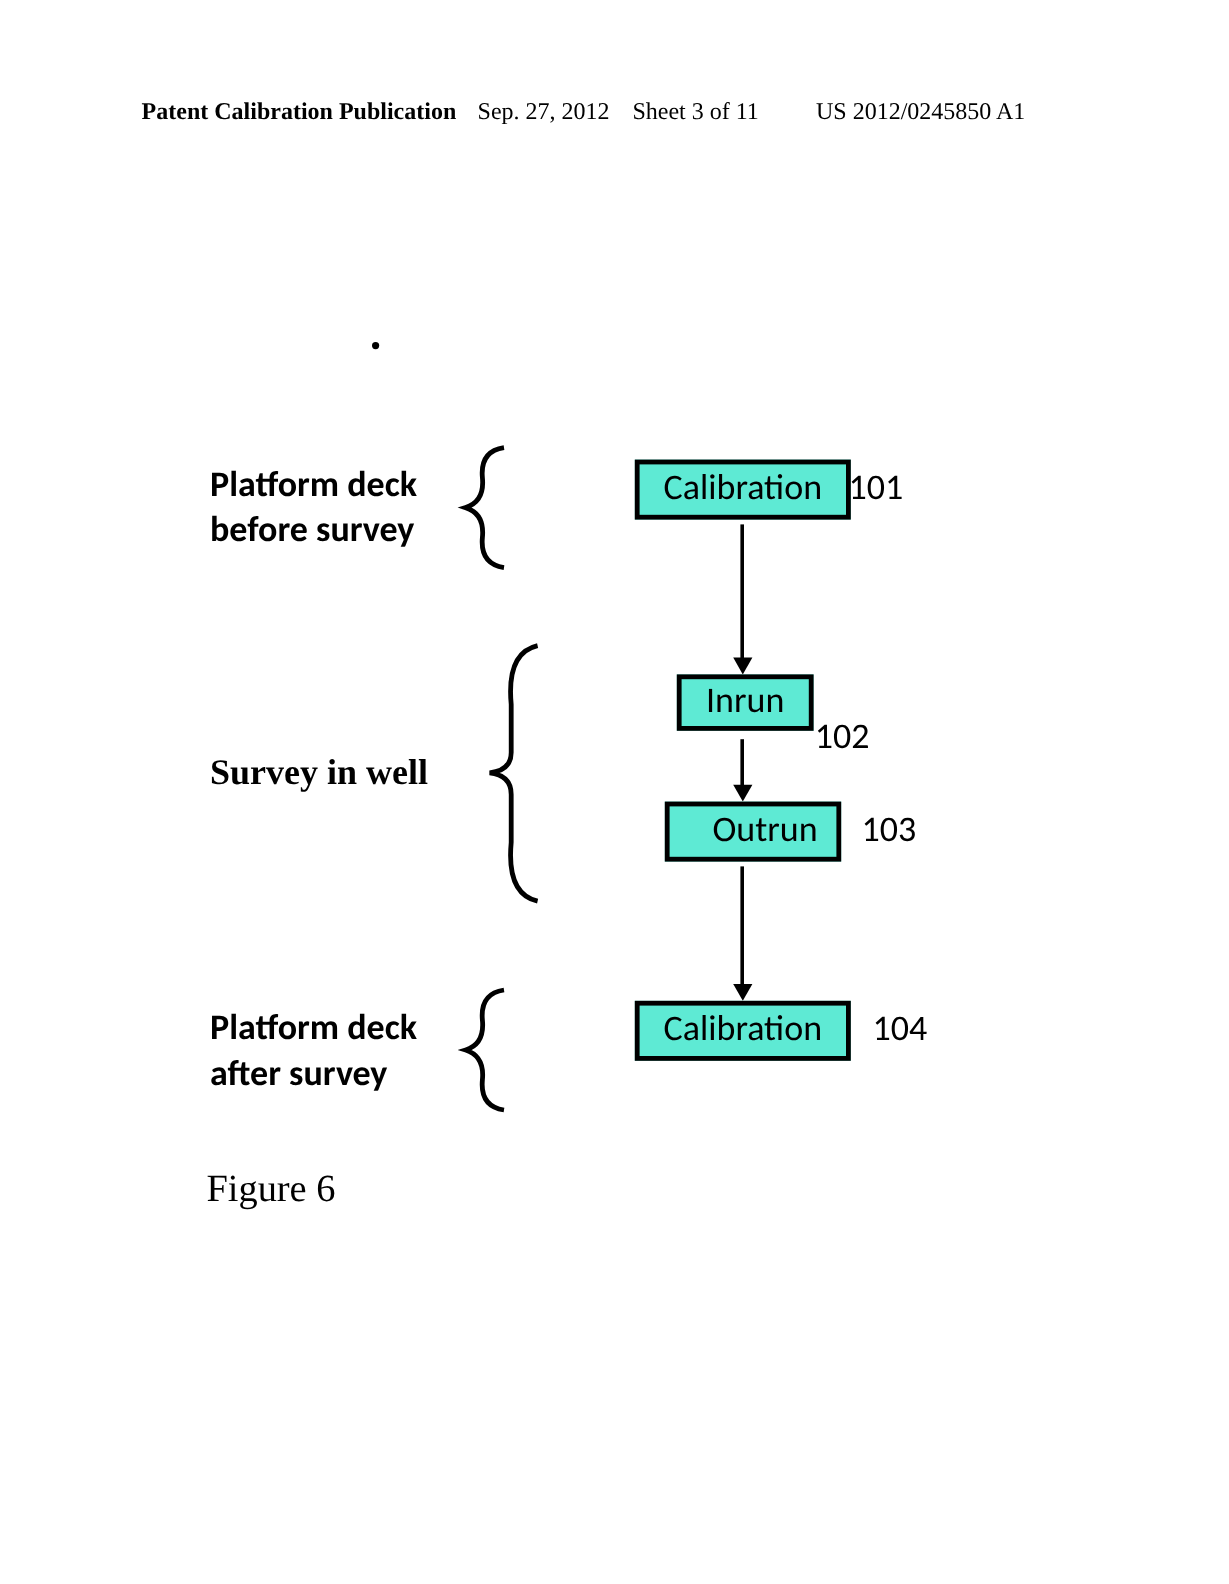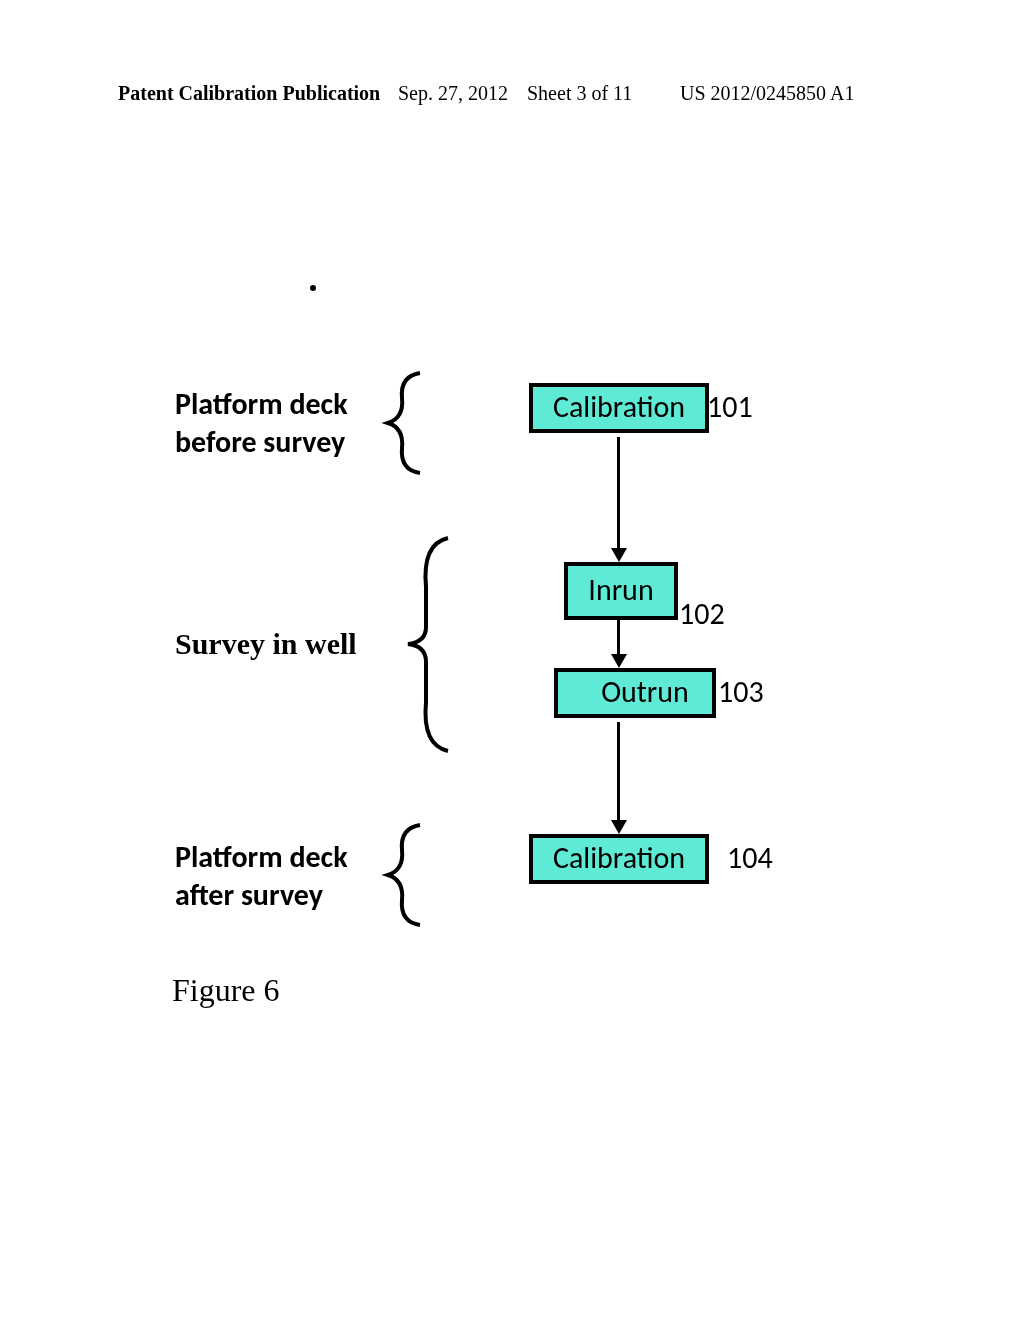--- a/index.html
+++ b/index.html
@@ -136,29 +136,29 @@
   </svg>
 
   <div class="box" style="left:529px; top:383px; width:180px; height:50px;">
     <span>Calibration</span>
   </div>
   <div class="numlabel" style="left:707px; top:388px;">101</div>
 
   <div class="vline" style="left:617px; top:437px; height:113px;"></div>
   <div class="ahead" style="left:610.5px; top:548px;"></div>
 
-  <div class="box" style="left:564px; top:562px; width:114px; height:58px;">
+  <div class="box" style="left:564px; top:562px; width:114px; height:47px;">
     <span>Inrun</span>
   </div>
   <div class="numlabel" style="left:679px; top:567px;margin-top:28px;">102</div>
 
   <div class="vline" style="left:617px; top:616px; height:40px;"></div>
   <div class="ahead" style="left:610.5px; top:654px;"></div>
 
-  <div class="box" style="left:554px; top:668px; width:162px; height:50px;padding-left:34px;">
+  <div class="box" style="left:554px; top:668px; width:147px; height:50px;padding-left:34px;">
     <span>Outrun</span>
   </div>
   <div class="numlabel" style="left:718px; top:673px;">103</div>
 
   <div class="vline" style="left:617px; top:722px; height:100px;"></div>
   <div class="ahead" style="left:610.5px; top:820px;"></div>
 
   <div class="box" style="left:529px; top:834px; width:180px; height:50px;">
     <span>Calibration</span>
   </div>

